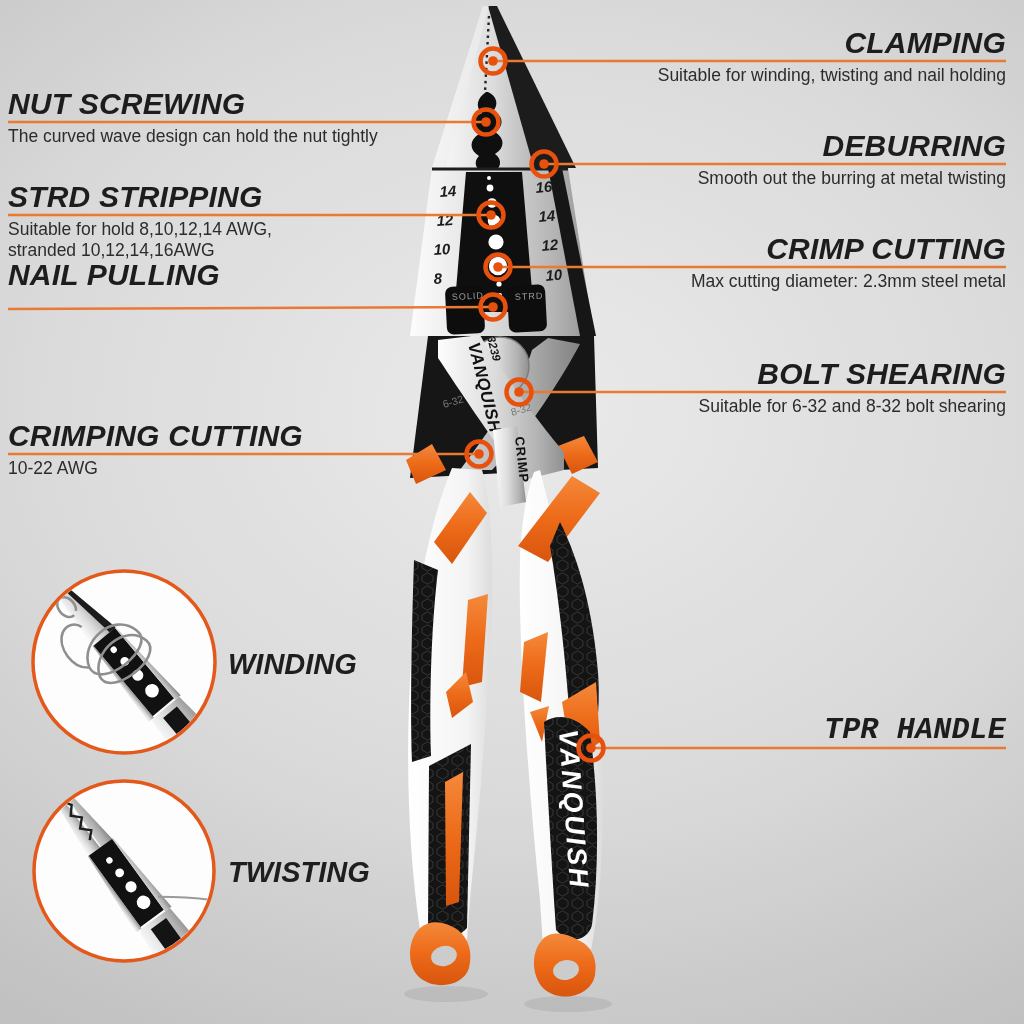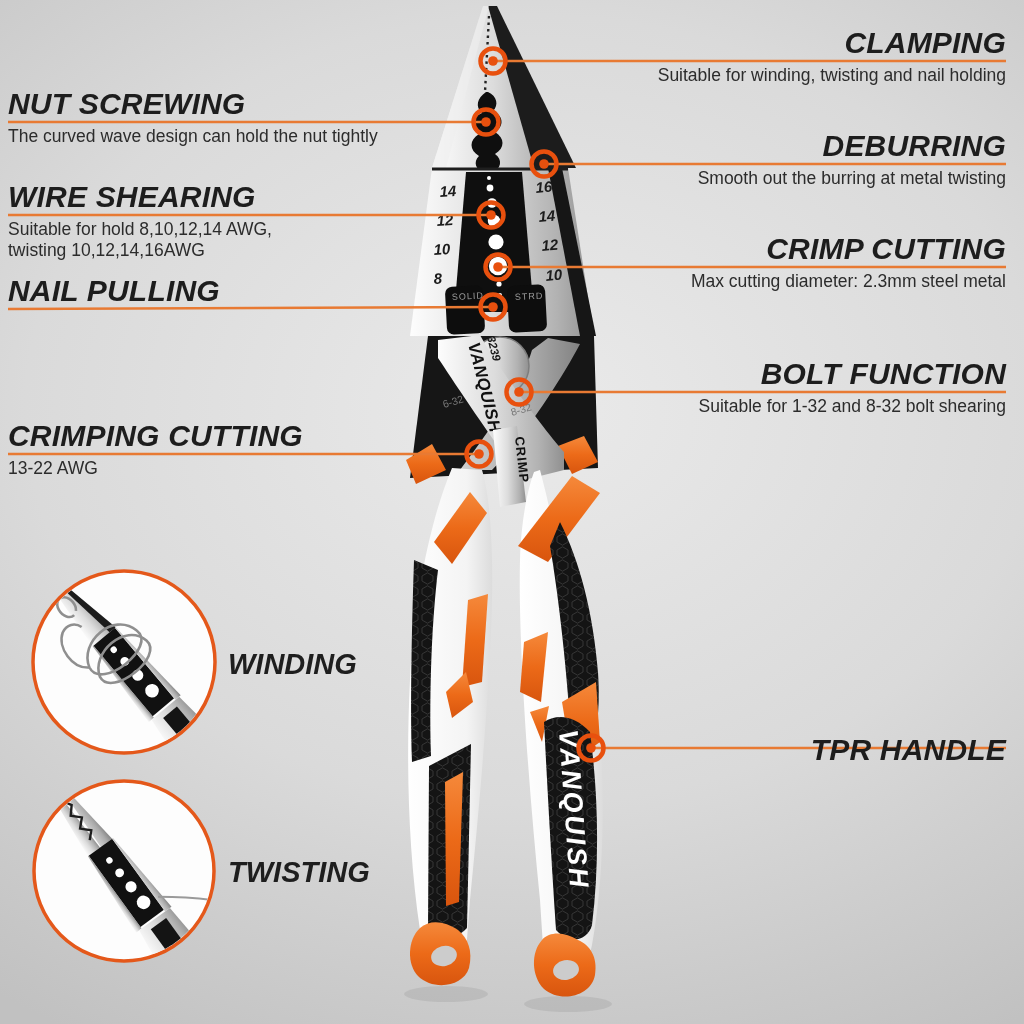--- a/index.html
+++ b/index.html
@@ -18,24 +18,24 @@
   }
   .co-sub {
     margin-top:5px; font-weight:400; font-size:17.5px; line-height:21px;
     color:#2c2c2c; white-space:nowrap;
   }
   #co-clamping   { top:26px;  }
   #co-nut        { top:87px;  }
   #co-deburring  { top:129px; }
   #co-stripping  { top:180px; }
   #co-cutting    { top:232px; }
-  #co-nail       { top:274px;text-align:center; }
+  #co-nail       { top:258px;text-align:center; }
   #co-bolt       { top:357px; }
   #co-crimping   { top:419px; }
-  #co-tpr        { top:733px; }
+  #co-tpr        { top:713px;font-family:Liberation Mono, monospace; }
   .inset-label {
     position:absolute; left:228px;
     font-style:italic; font-weight:800; font-size:29px; color:#1e1e1e; white-space:nowrap;
   }
   #lbl-winding  { top:648px; }
   #lbl-twisting { top:856px; }
 </style>
 </head>
 <body>
 
@@ -290,44 +290,44 @@
     <div class="co-title">CLAMPING</div>
     <div class="co-sub">Suitable for winding, twisting and nail holding</div>
   </div>
 
   <div id="co-deburring" class="callout right-al">
     <div class="co-title">DEBURRING</div>
     <div class="co-sub">Smooth out the burring at metal twisting</div>
   </div>
 
   <div id="co-stripping" class="callout left-al">
-    <div class="co-title">WIRE SHEARING</div>
+    <div class="co-title">STRD STRIPPING</div>
     <div class="co-sub">
       <div>Suitable for hold 8,10,12,14 AWG,</div>
-      <div>twisting 10,12,14,16AWG</div>
+      <div>stranded 10,12,14,16AWG</div>
     </div>
   </div>
 
   <div id="co-cutting" class="callout right-al">
     <div class="co-title">CRIMP CUTTING</div>
     <div class="co-sub">Max cutting diameter: 2.3mm steel metal</div>
   </div>
 
   <div id="co-nail" class="callout left-al">
     <div class="co-title">NAIL PULLING</div>
   </div>
 
   <div id="co-bolt" class="callout right-al">
-    <div class="co-title">BOLT FUNCTION</div>
-    <div class="co-sub">Suitable for 1-32 and 8-32 bolt shearing</div>
+    <div class="co-title">BOLT SHEARING</div>
+    <div class="co-sub">Suitable for 6-32 and 8-32 bolt shearing</div>
   </div>
 
   <div id="co-crimping" class="callout left-al">
     <div class="co-title">CRIMPING CUTTING</div>
-    <div class="co-sub">13-22 AWG</div>
+    <div class="co-sub">10-22 AWG</div>
   </div>
 
   <div id="co-tpr" class="callout right-al">
     <div class="co-title">TPR HANDLE</div>
   </div>
 
   <div id="lbl-twisting" class="inset-label">TWISTING</div>
   <div id="lbl-winding" class="inset-label">WINDING</div>
 
 </div>

